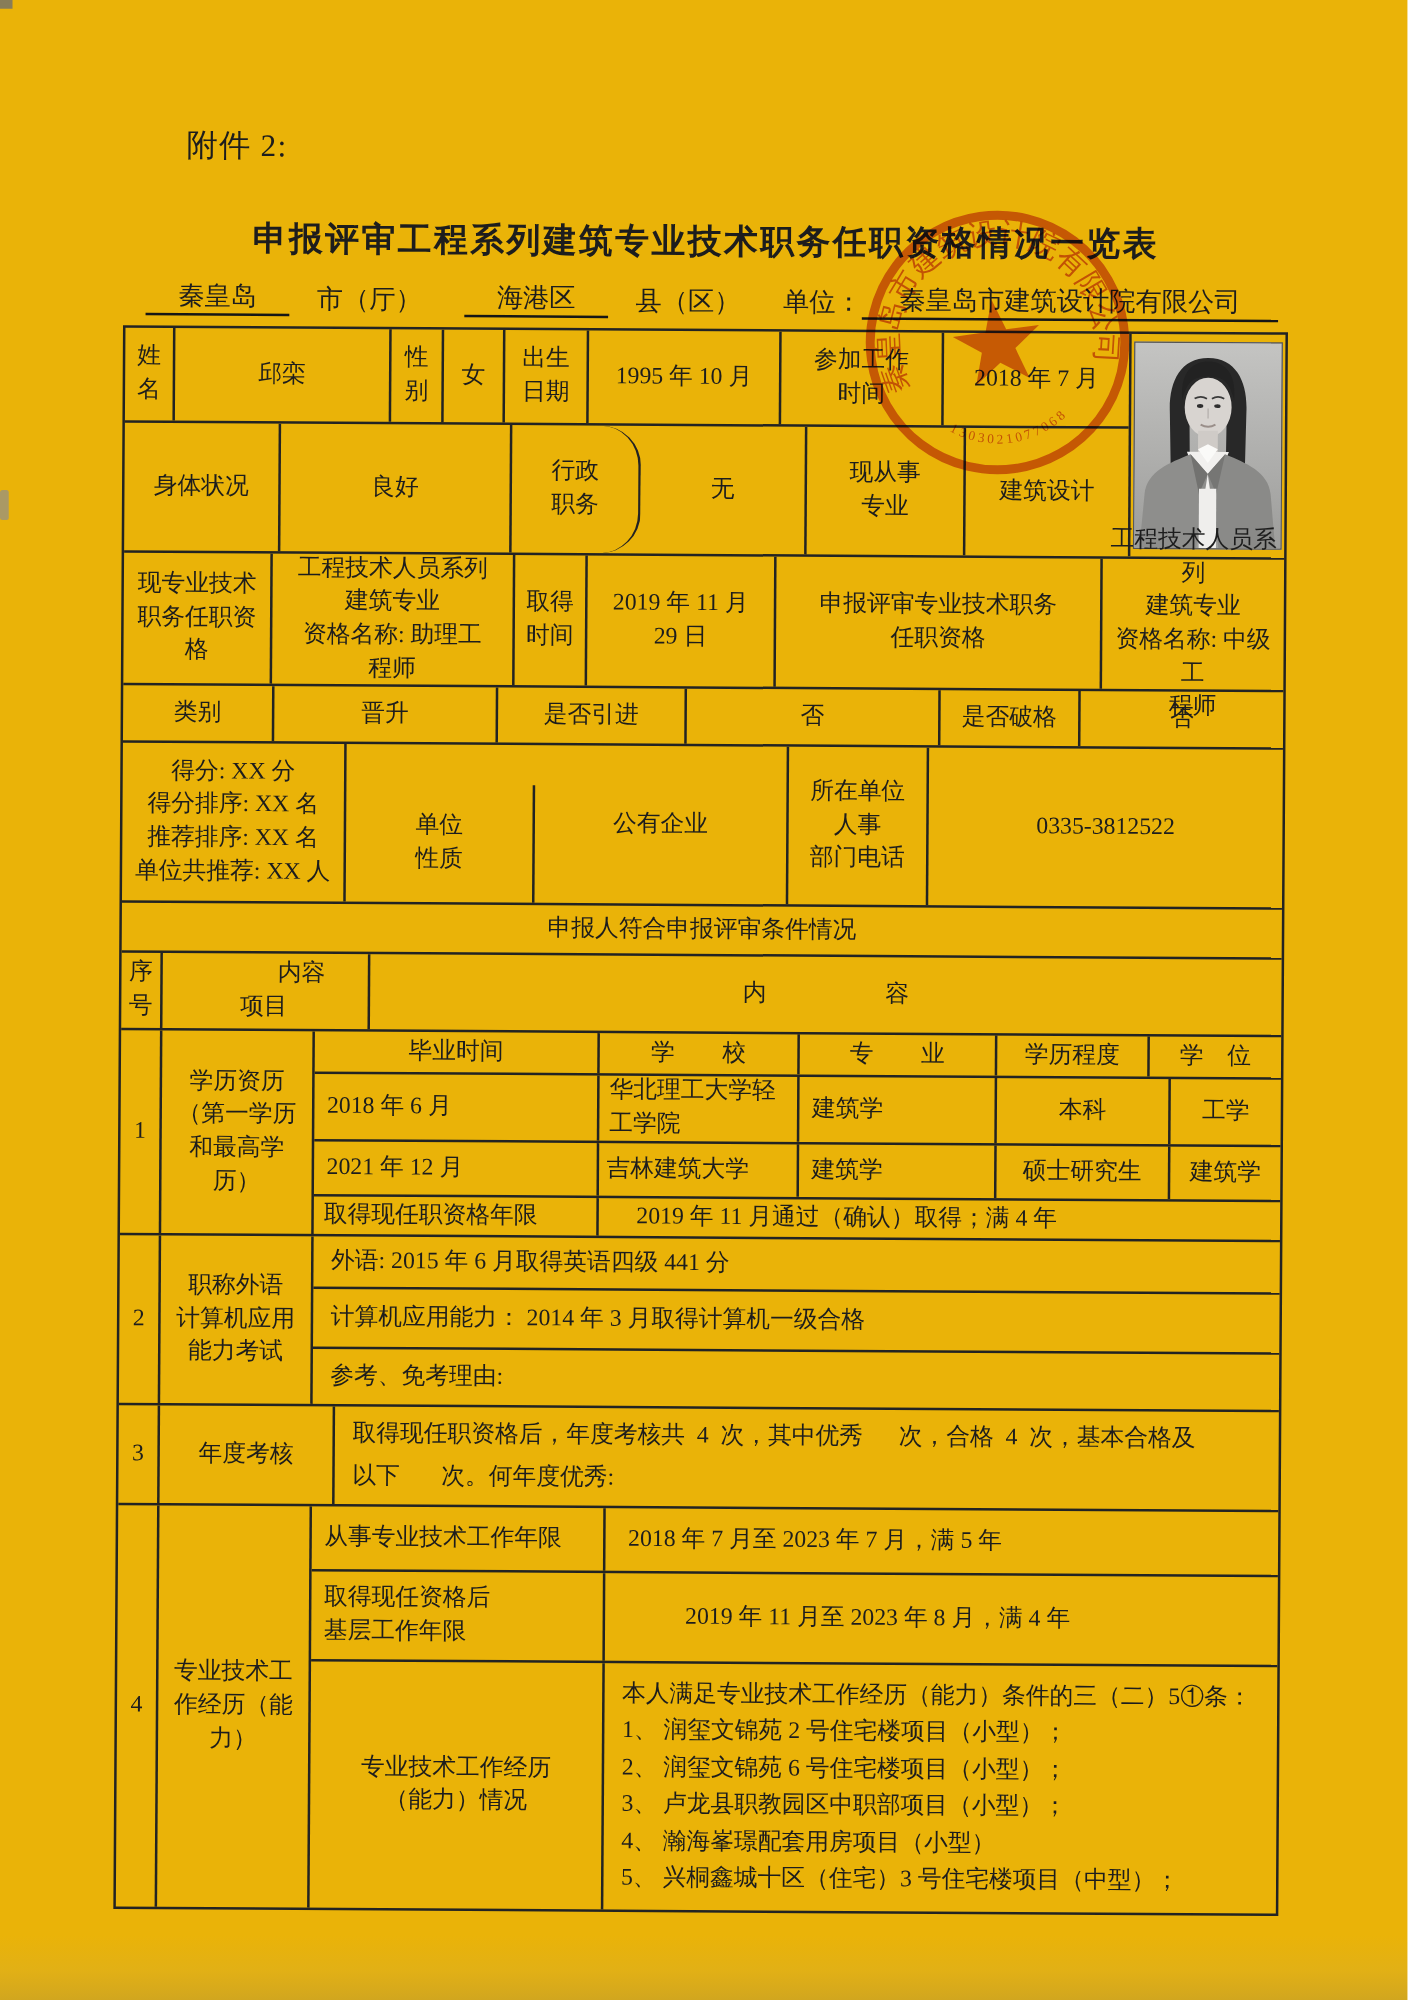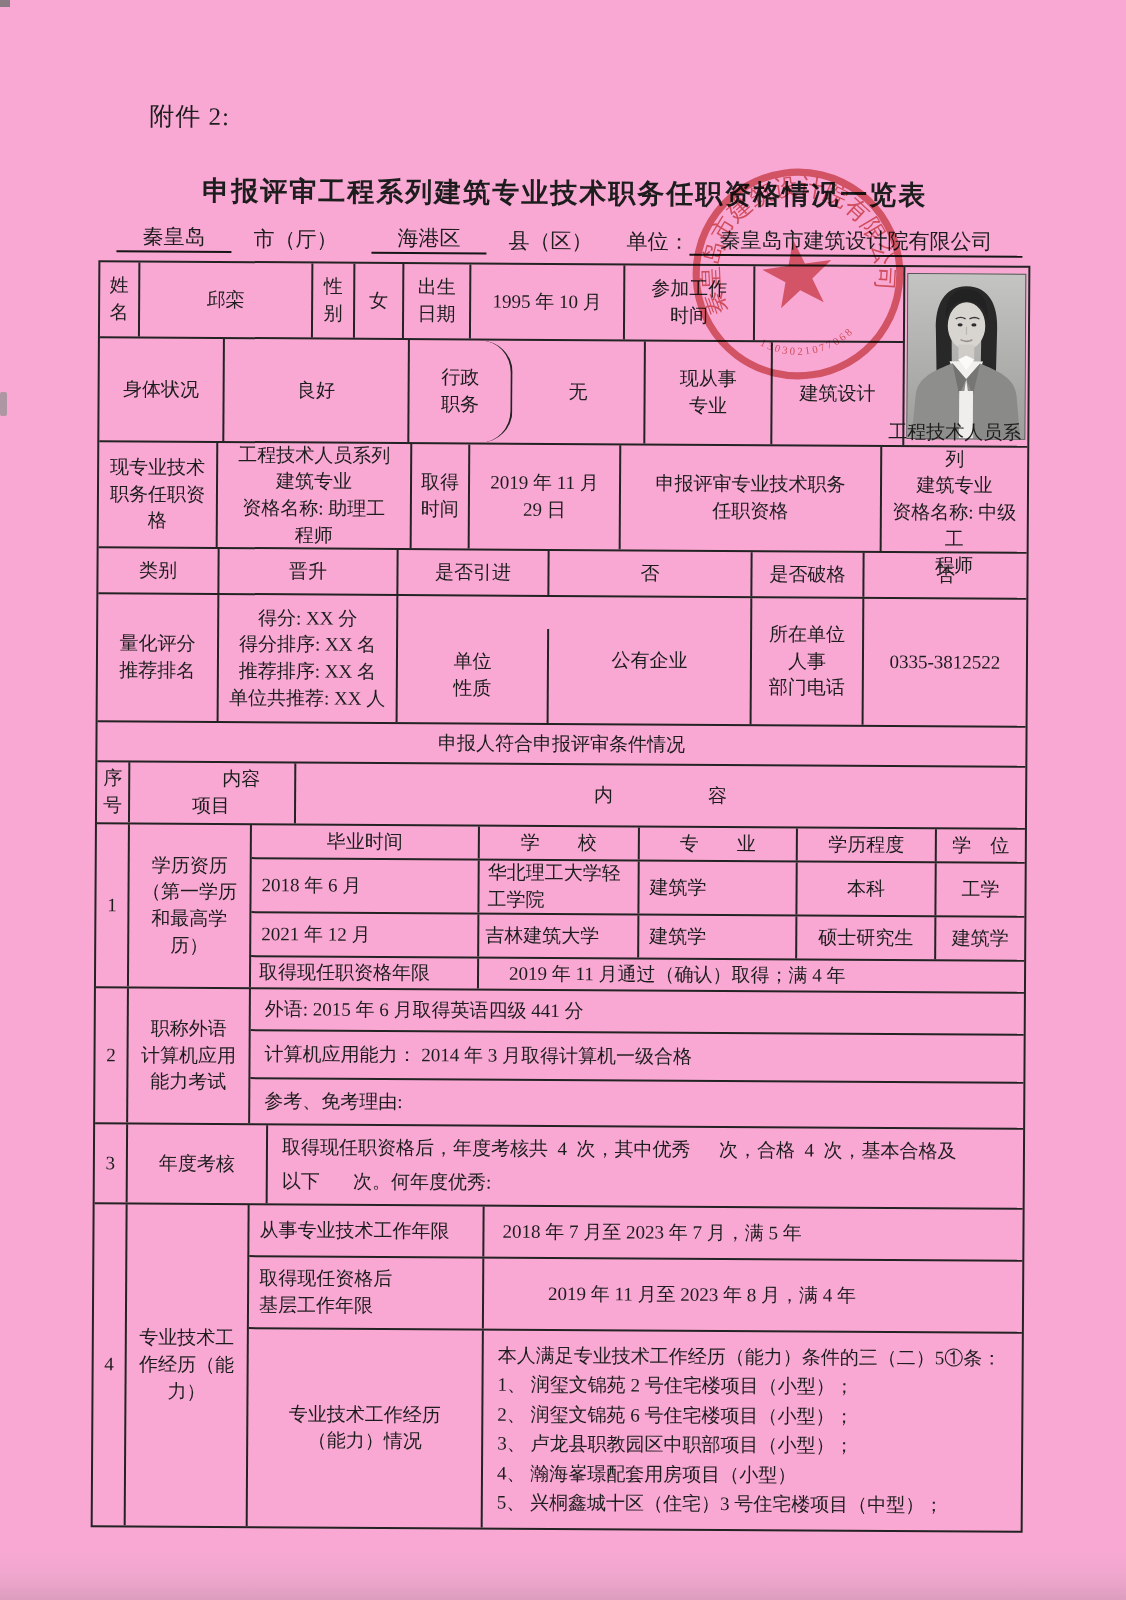--- a/index.html
+++ b/index.html
@@ -9,21 +9,21 @@
   }
   html,body{margin:0;padding:0;}
   body{
     width:1126px;height:1600px;
     background:#ffffff;
     font-family:"Liberation Serif","DejaVu Serif",serif;
     color:var(--text);
     overflow:hidden;
     position:relative;
   }
-  .sheet{position:absolute;inset:0;background:#f9a8d4;}
+  .sheet{position:absolute;inset:0;background:#eab308;}
   .content{position:absolute;left:0;top:0;width:1126px;transform:rotate(0.35deg);transform-origin:50% 0;}
   .attachment{margin:102px 0 0 150px;font-size:25px;letter-spacing:1px;}
   .title{width:932px;margin:40px 0 0 100px;text-align:center;font-size:27px;font-weight:600;letter-spacing:2px;}
   .subhead{width:932px;margin:14px 0 0 118px;font-size:21px;display:flex;align-items:flex-end;white-space:nowrap;}
   .subhead .u{border-bottom:2px solid #161616;text-align:center;}
   .subhead .pad1{padding:0 26px;}
   .subhead .gap{width:22px;}
   .subhead .gapL{width:34px;}
   .subhead .unitu{padding:0 30px;}
 
@@ -84,20 +84,21 @@
 名</div>
             <div class="c br" style="width:173px;">邱栾</div>
             <div class="c br" style="width:42px;">性
 别</div>
             <div class="c br" style="width:49px;">女</div>
             <div class="c br" style="width:67px;">出生
 日期</div>
             <div class="c br" style="width:154px;">1995 年 10 月</div>
             <div class="c br" style="width:130px;">参加工作
 时间</div>
+            <div class="c grow">2018 年 7 月</div>
           </div>
           <div class="grow" style="display:flex;">
             <div class="c br" style="width:125px;">身体状况</div>
             <div class="c br" style="width:185px;">良好</div>
             <div class="c br" style="width:103px;border-radius:32px;">行政
 职务</div>
             <div class="c br" style="width:133px;">无</div>
             <div class="c br" style="width:127px;">现从事
 专业</div>
             <div class="c grow">建筑设计</div>
@@ -156,22 +157,20 @@
       <div class="tr" style="height:46px;">
         <div class="c br" style="width:121px;">类别</div>
         <div class="c br" style="width:179px;">晋升</div>
         <div class="c br" style="width:151px;">是否引进</div>
         <div class="c br" style="width:203px;">否</div>
         <div class="c br" style="width:112px;">是否破格</div>
         <div class="c grow">否</div>
       </div>
 
       <div class="tr" style="height:128px;">
-        <div class="c br" style="width:121px;">量化评分
-推荐排名</div>
         <div class="c br" style="width:179px;">得分: XX 分
 得分排序: XX 名
 推荐排序: XX 名
 单位共推荐: XX 人</div>
         <div class="c br" style="width:151px;margin-top:32px;">单位
 性质</div>
         <div class="c br" style="width:203px;">公有企业</div>
         <div class="c br" style="width:112px;">所在单位
 人事
 部门电话</div>
@@ -196,21 +195,21 @@
         <div class="c br" style="width:33px;">1</div>
         <div class="c br" style="width:122px;">学历资历
 （第一学历
 和最高学
 历）</div>
         <div class="col grow">
           <div style="display:flex;height:32px;" class="bb">
             <div class="c br" style="width:228px;">毕业时间</div>
             <div class="c br" style="width:160px;">学　　校</div>
             <div class="c br" style="width:158px;">专　　业</div>
-            <div class="c br" style="width:139px;">学历程度</div>
+            <div class="c br" style="width:122px;">学历程度</div>
             <div class="c grow">学　位</div>
           </div>
           <div style="display:flex;height:52px;" class="bb">
             <div class="c cl br" style="width:228px;padding-left:10px;">2018 年 6 月</div>
             <div class="c cl br" style="width:160px;padding-left:8px;">华北理工大学轻工学院</div>
             <div class="c cl br" style="width:158px;padding-left:10px;">建筑学</div>
             <div class="c br" style="width:139px;">本科</div>
             <div class="c grow">工学</div>
           </div>
           <div style="display:flex;height:42px;" class="bb">

